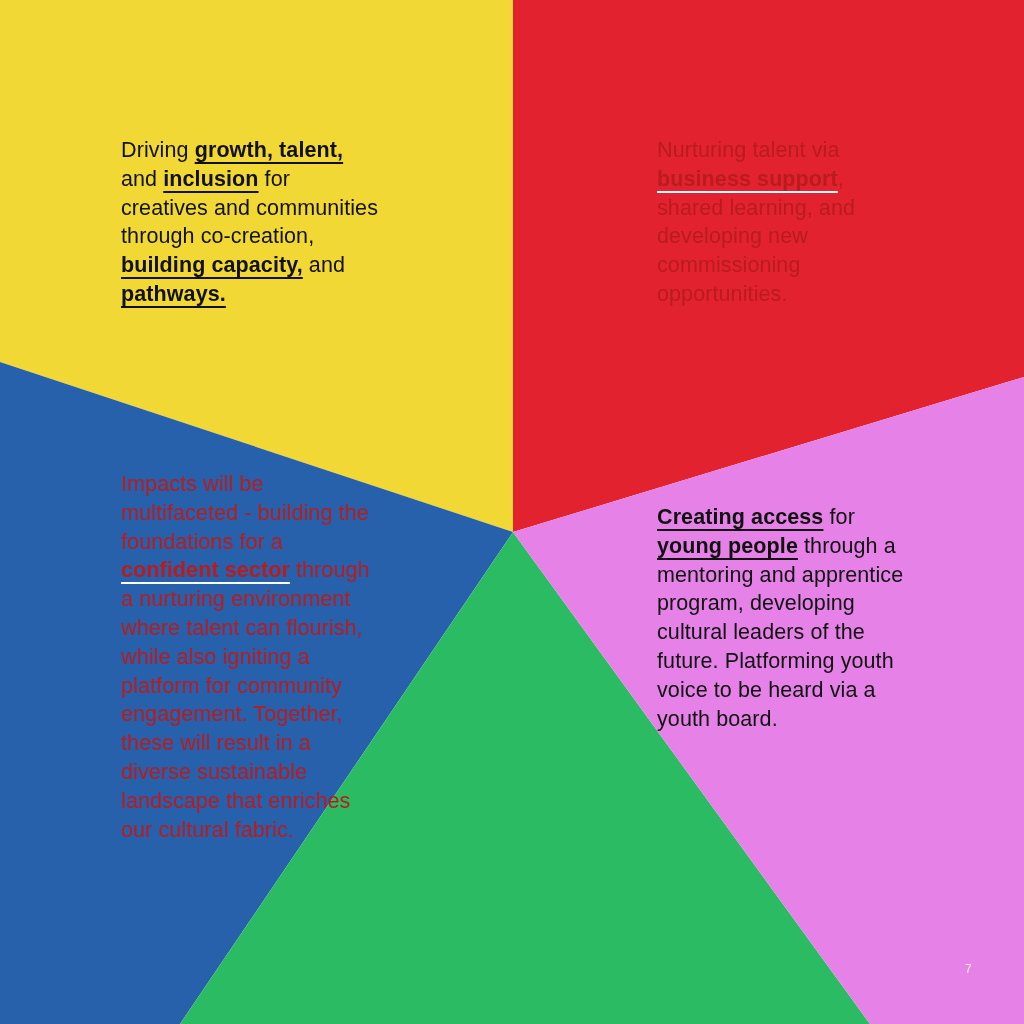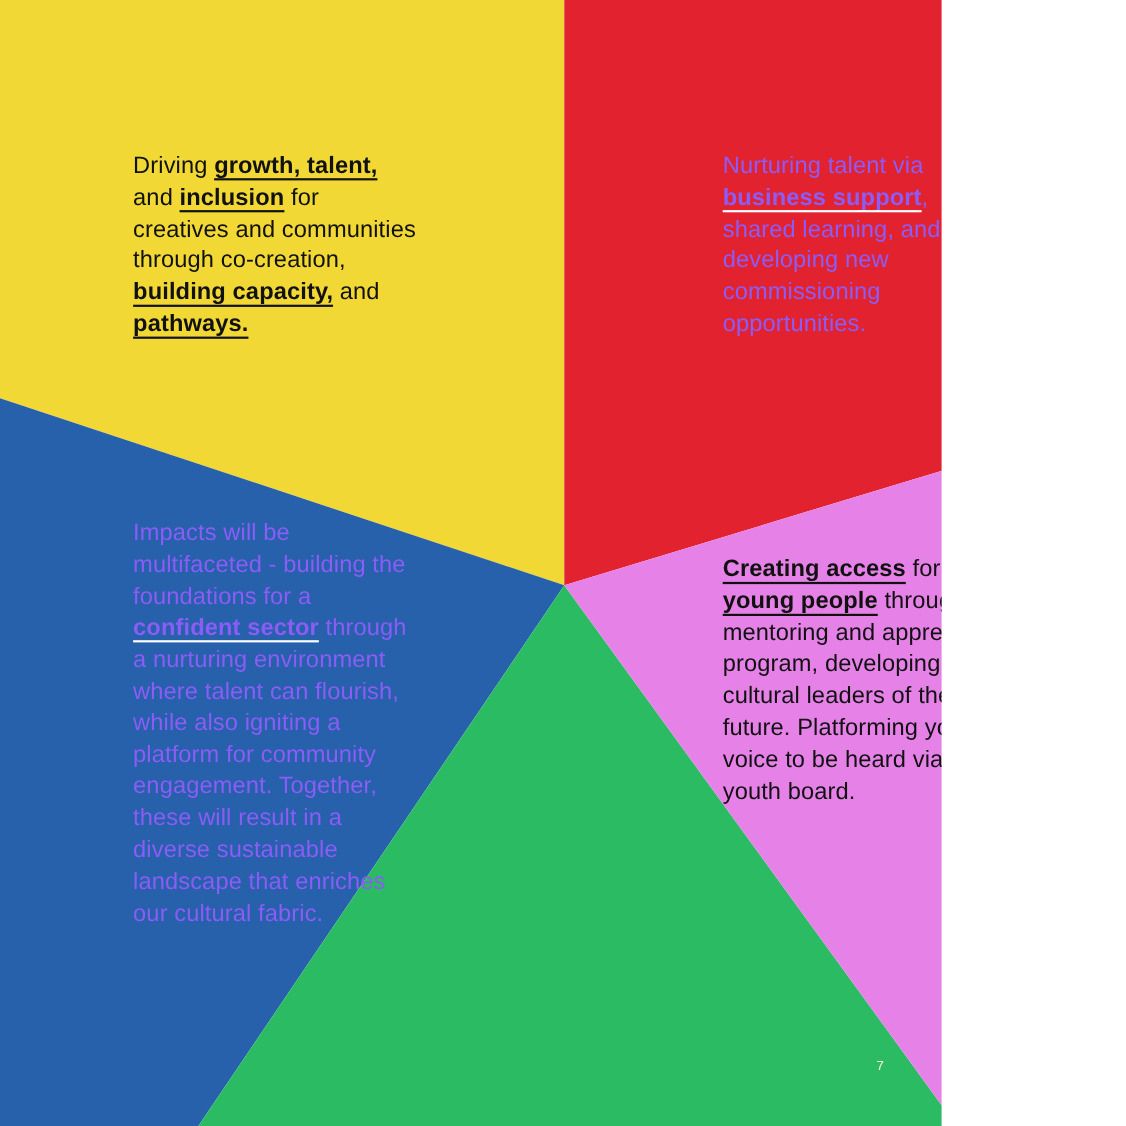--- a/index.html
+++ b/index.html
@@ -2,21 +2,21 @@
 <html><head>
 <meta charset="utf-8">
 <style>
   html, body {
     margin: 0;
     padding: 0;
     background: #ffffff;
   }
   #page {
     position: relative;
-    width: 856px;
+    width: 1024px;
     height: 1024px;
     overflow: hidden;
     font-family: "Liberation Sans", sans-serif;
   }
   #wedges {
     position: absolute;
     inset: 0;
     width: 1024px;
     height: 1024px;
     display: block;
@@ -37,21 +37,21 @@
   }
   
   .u {
     text-decoration: underline;
     text-decoration-thickness: 2.3px;
     text-underline-offset: 4.5px;
     text-decoration-skip-ink: none;
   }
   .dark p { color: #111111; }
   .dark .u { text-decoration-color: #111111; }
-  .light p { color: #8b5cf6; }
+  .light p { color: #b91c1c; }
   .light .u { text-decoration-color: #ffffff; }
 
   
   #txt-yellow  { left: 121px; top: 136px;  width: 258px; }
   #txt-red     { left: 657px; top: 136px;  width: 248px; }
   #txt-blue    { left: 121px; top: 470px;  width: 262px; }
   #txt-magenta { left: 657px; top: 503px;  width: 262px; }
   #txt-green   { left: 389px; top: 760px;  width: 258px; }
 
   #page-number {

